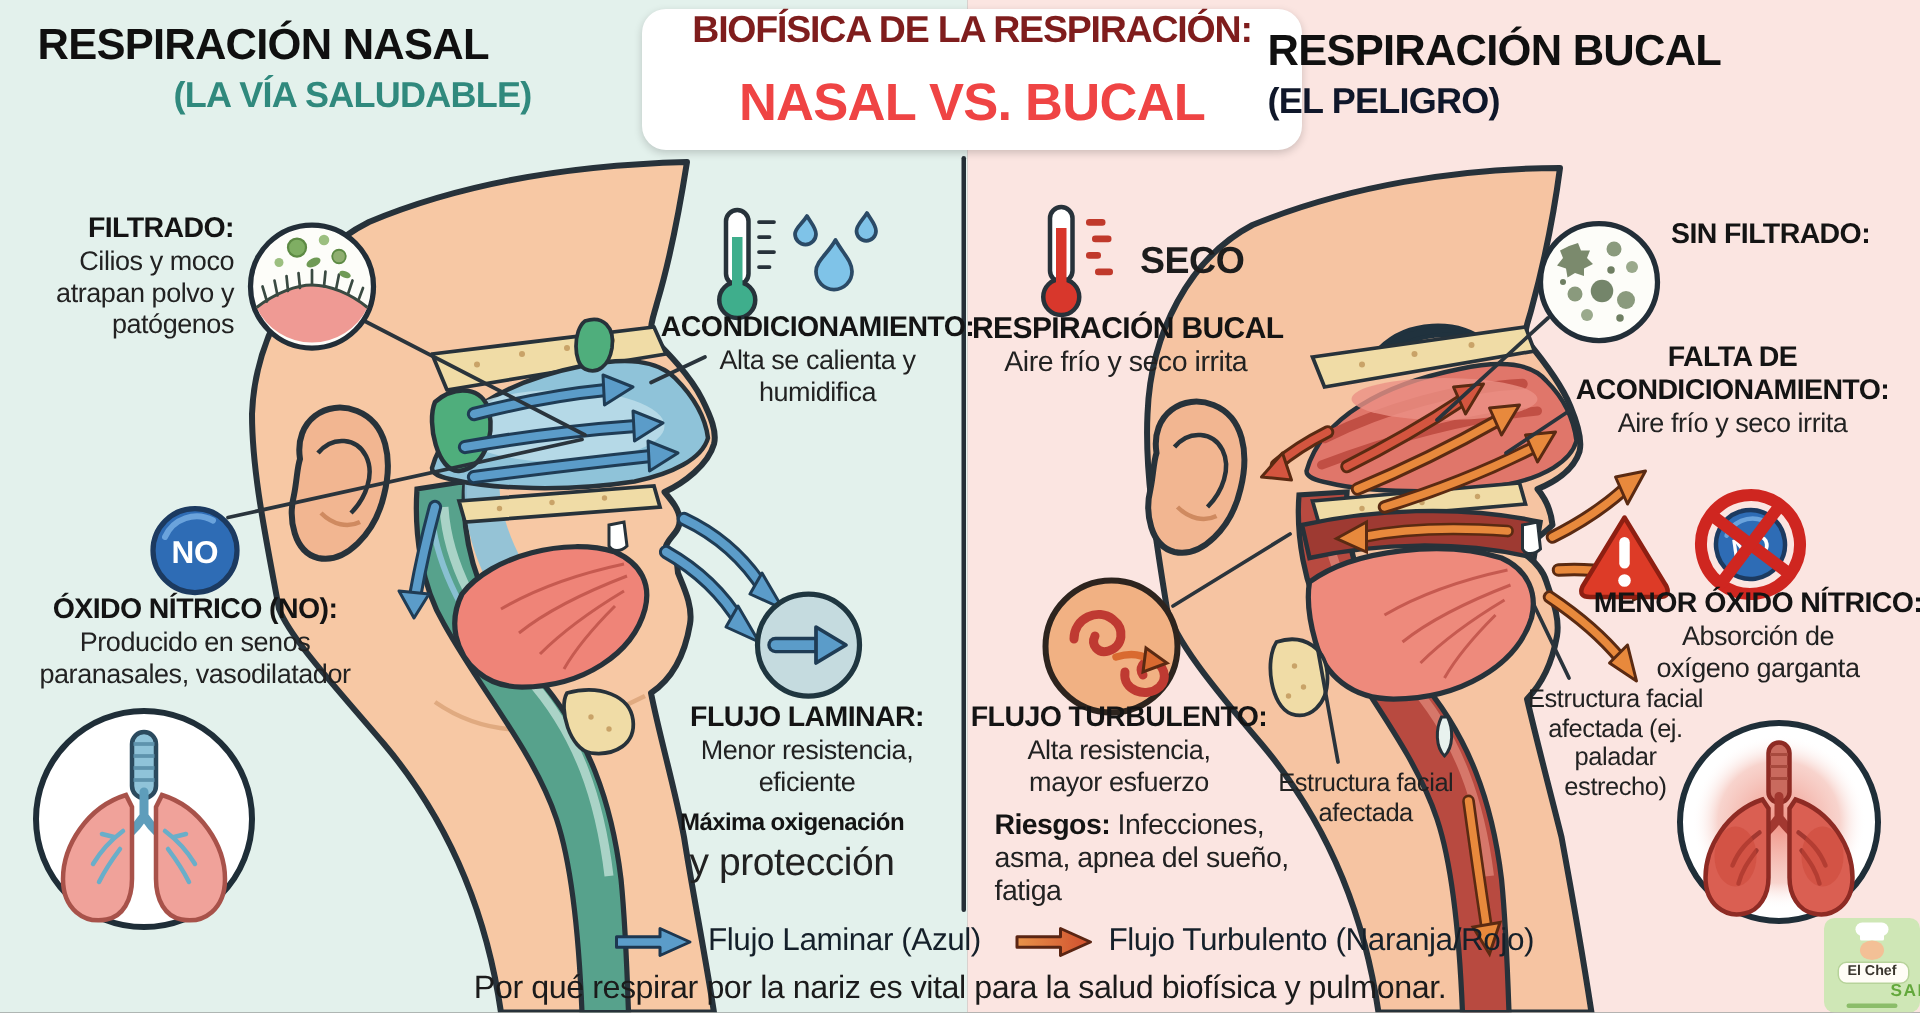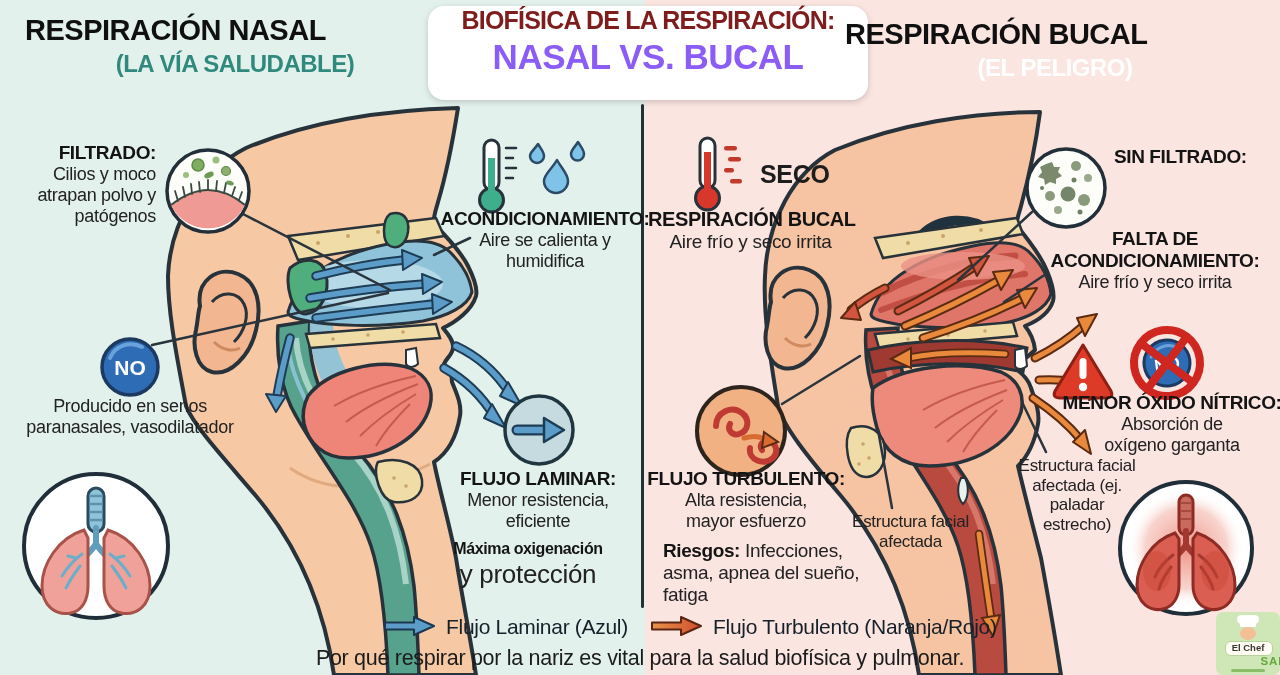--- a/index.html
+++ b/index.html
@@ -12,37 +12,37 @@
   #bg-left{left:0;width:645px;background:#e3f1ec;}
   #bg-right{left:645px;width:635px;background:#fbe5e1;}
   #divider{position:absolute;left:641px;top:104px;width:3px;height:504px;background:#252f36;border-radius:2px;}
   .abs{position:absolute;}
   svg{display:block;}
   
   .panel-title{position:absolute;font-weight:800;letter-spacing:-0.5px;color:#101010;}
   #left-title{left:25px;top:14px;width:420px;font-size:29px;}
   #left-subtitle{left:25px;top:50px;width:420px;text-align:center;font-size:24px;font-weight:800;color:#30897d;letter-spacing:-0.5px;}
   #right-title{left:845px;top:18px;width:420px;font-size:29px;}
-  #right-subtitle{left:845px;top:54px;width:420px;text-align:center;font-size:24px;font-weight:800;color:#ffffff;letter-spacing:-0.5px;}
+  #right-subtitle{left:845px;top:54px;width:420px;font-size:24px;font-weight:800;color:#0f172a;letter-spacing:-0.5px;}
   #center-card{
     position:absolute;left:428px;top:6px;width:440px;height:94px;background:#ffffff;
     border-radius:16px;box-shadow:0 2px 6px rgba(0,0,0,0.18);text-align:center;
   }
   #center-card .l1{margin-top:0;font-size:25px;font-weight:700;letter-spacing:-0.8px;color:#7f1d1d;}
-  #center-card .l2{margin-top:2px;font-size:35px;font-weight:800;letter-spacing:-0.5px;color:#8b5cf6;text-align:center;}
+  #center-card .l2{margin-top:14px;font-size:35px;font-weight:800;letter-spacing:-0.5px;color:#ef4444;text-align:center;}
   
   .ann{position:absolute;line-height:1.16;}
   .ann .t{font-weight:700;font-size:19px;letter-spacing:-0.4px;color:#141414;}
   .ann .b{font-weight:400;font-size:18px;letter-spacing:-0.3px;color:#222;}
   .c{text-align:center;} .r{text-align:right;} .l{text-align:left;}
   .nowrap{white-space:nowrap;}
   .small{font-size:17px !important;}
   #seco-label{position:absolute;left:760px;top:160px;font-size:25px;font-weight:800;letter-spacing:-0.3px;}
   
-  .legend-item{position:absolute;top:615px;display:flex;align-items:flex-start;gap:9px;}
+  .legend-item{position:absolute;top:615px;display:flex;align-items:flex-end;gap:9px;margin-left:26px;}
   .legend-label{font-size:21px;letter-spacing:-0.3px;color:#15202a;}
   #caption{position:absolute;left:0;top:646px;width:1280px;text-align:center;font-size:21.5px;letter-spacing:-0.3px;color:#1b1b1b;}
   
   #logo{position:absolute;left:1216px;top:612px;width:64px;height:63px;background:#cfe7b6;border-radius:7px;text-align:center;overflow:hidden;}
   #logo .hat{position:absolute;left:21px;top:3px;width:22px;height:13px;}
   #logo .hat .puff{position:absolute;left:0;top:0;width:22px;height:9px;background:#fff;border-radius:7px;}
   #logo .hat .band{position:absolute;left:3px;top:7px;width:16px;height:5px;background:#fff;border-radius:1px;}
   #logo .face{position:absolute;left:24px;top:15px;width:16px;height:13px;background:#f3c096;border-radius:50%;}
   #logo .pill{position:absolute;left:9px;top:29px;width:46px;height:13px;background:#fffdf6;border-radius:6px;border:1px solid #b7d39a;}
   #logo .l1{position:absolute;left:0;top:30px;width:64px;font-size:9.5px;font-weight:800;color:#3a362e;}
@@ -454,24 +454,25 @@
     <ellipse cx="102" cy="96" rx="14" ry="20" fill="#c94436" opacity="0.45"></ellipse>
   </svg>
 
   <div class="ann r" style="left:28px;top:142px;width:128px">
     <div class="t">FILTRADO:</div>
     <div class="b">Cilios y moco atrapan polvo y patógenos</div>
   </div>
 
   <div class="ann c" style="left:425px;top:208px;width:240px">
     <div class="t nowrap">ACONDICIONAMIENTO:</div>
-    <div class="b" style="margin:0 35px">Aire se calienta y humidifica</div>
+    <div class="b" style="margin:0 35px">Alta se calienta y humidifica</div>
   </div>
 
   <div class="ann c" style="left:12px;top:396px;width:236px">
+    <div class="t nowrap">ÓXIDO NÍTRICO (NO):</div>
     <div class="b">Producido en senos paranasales, vasodilatador</div>
   </div>
 
   <div class="ann c" style="left:428px;top:468px;width:220px">
     <div class="t nowrap">FLUJO LAMINAR:</div>
     <div class="b" style="margin:0 25px">Menor resistencia, eficiente</div>
   </div>
 
   <div class="ann c" style="left:418px;top:540px;width:220px">
     <div class="t nowrap" style="font-size:16px">Máxima oxigenación</div>

